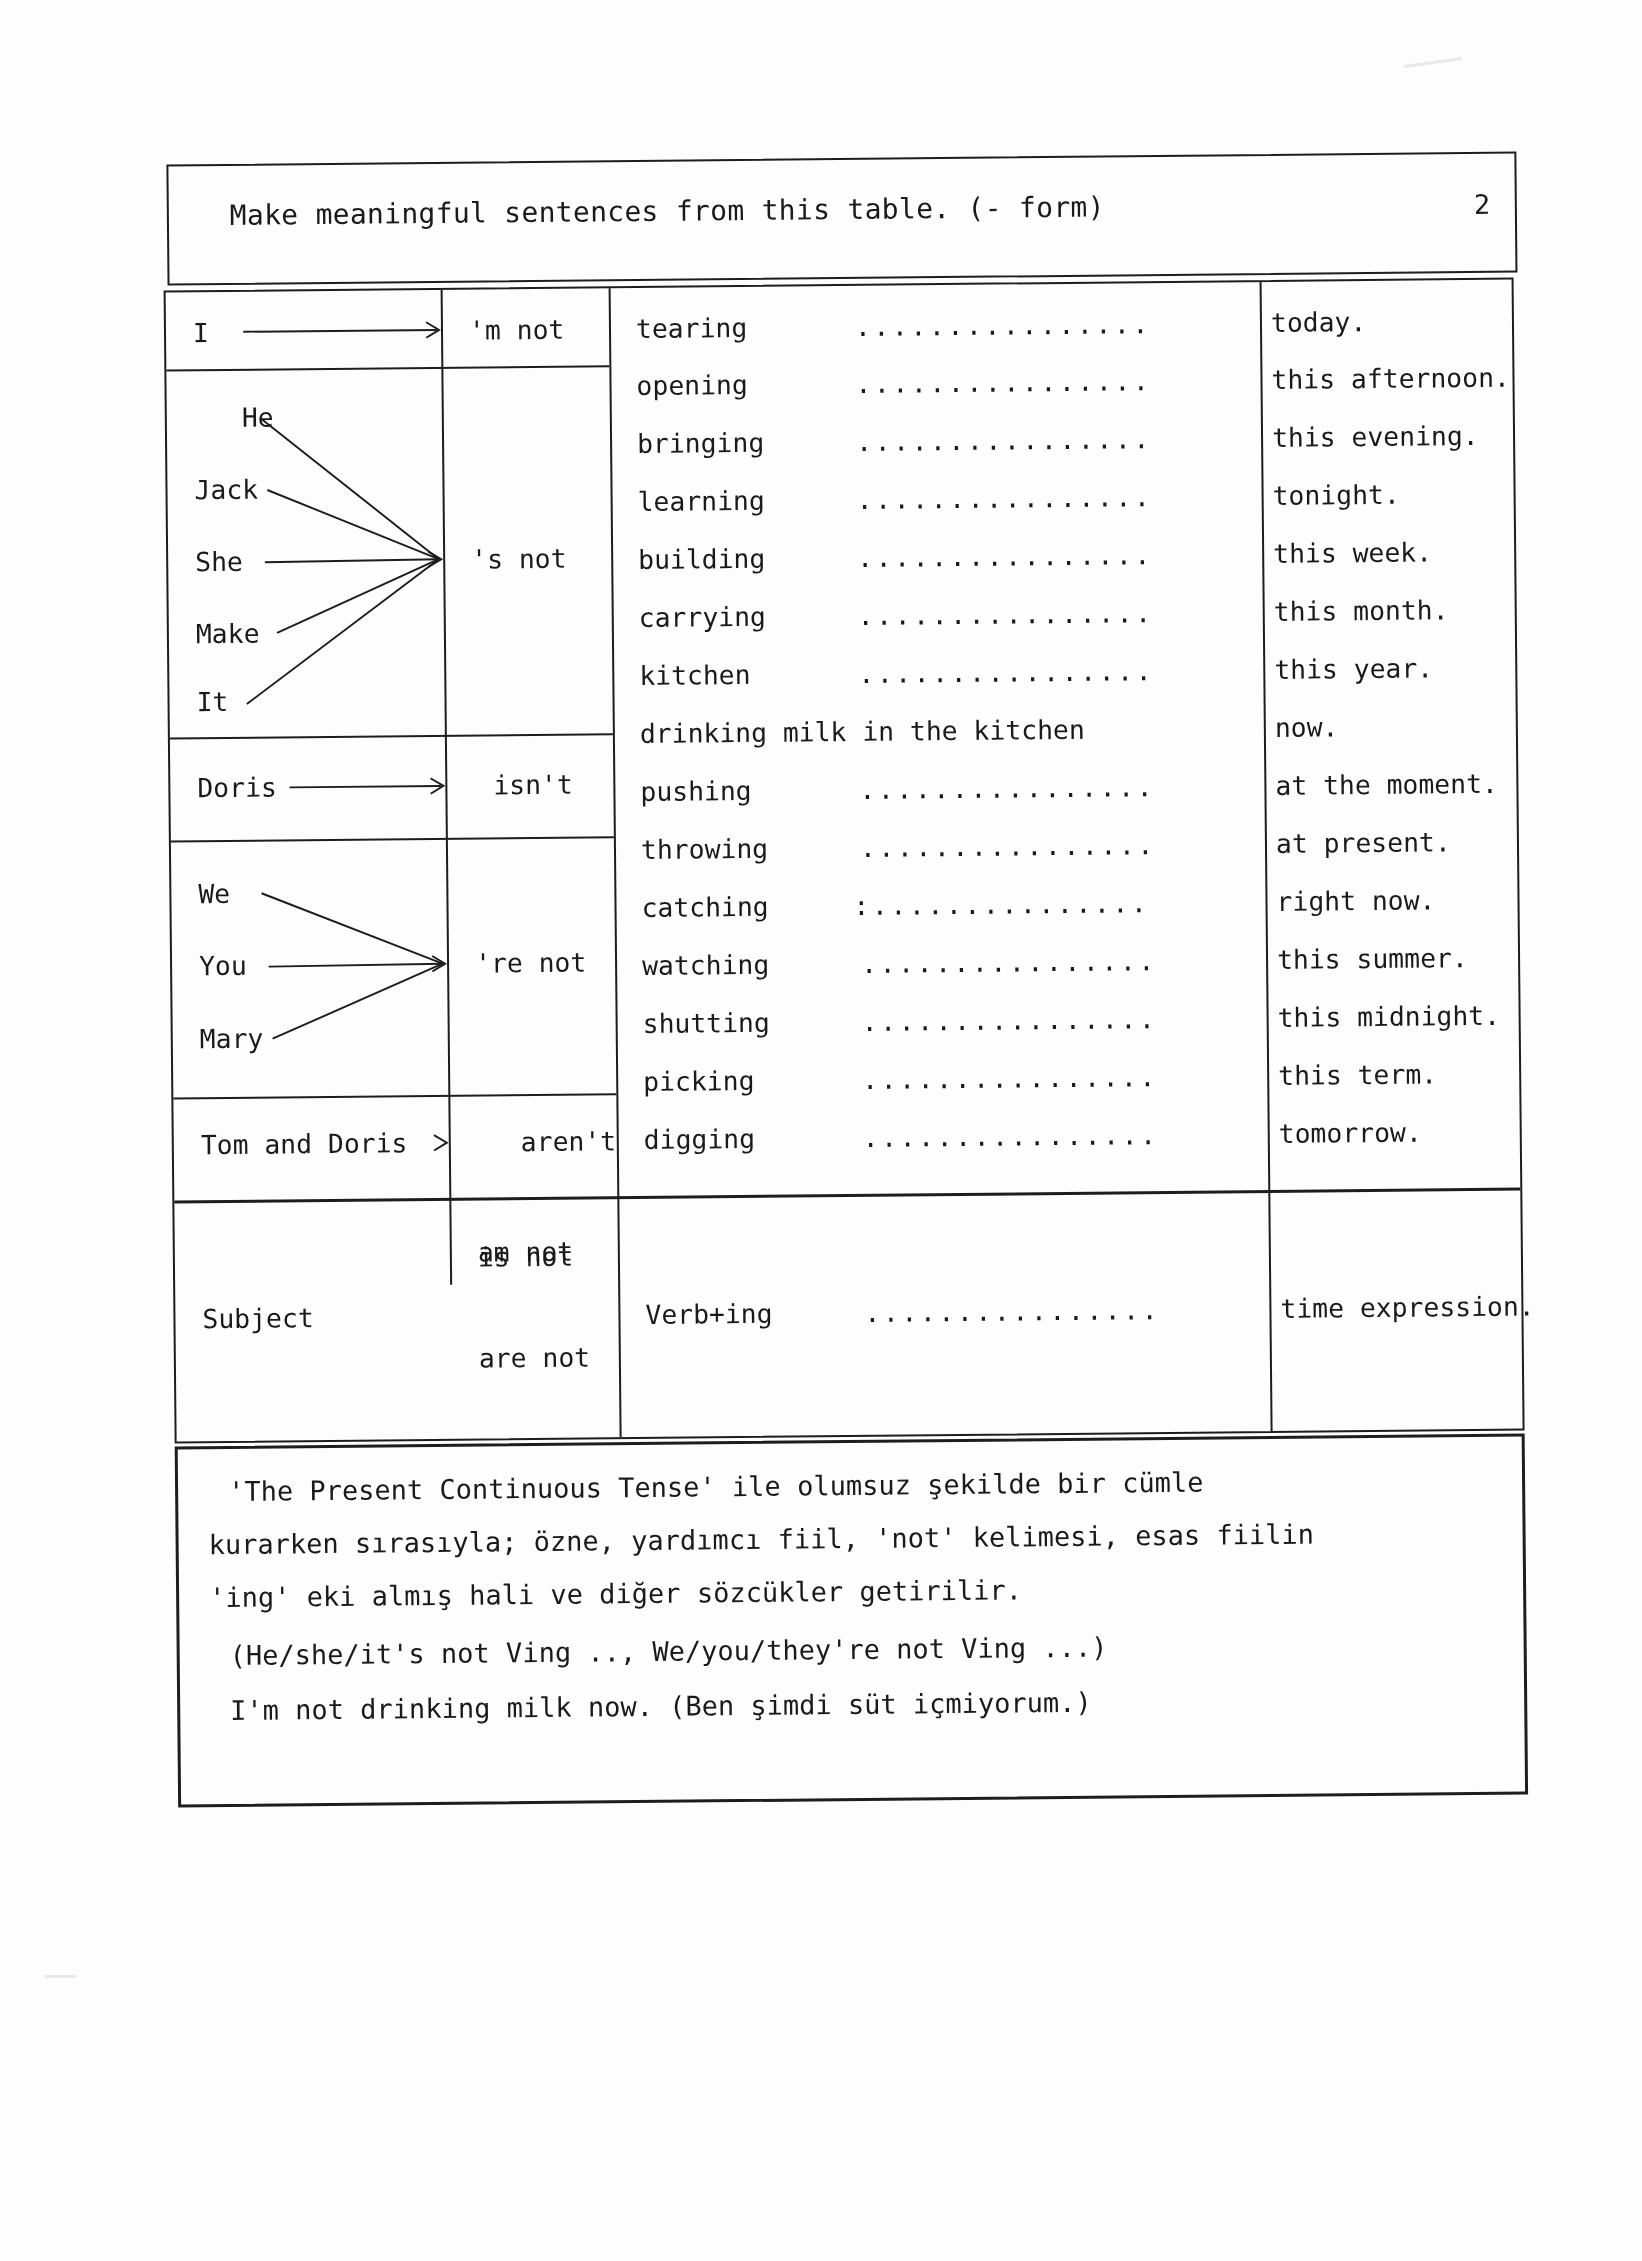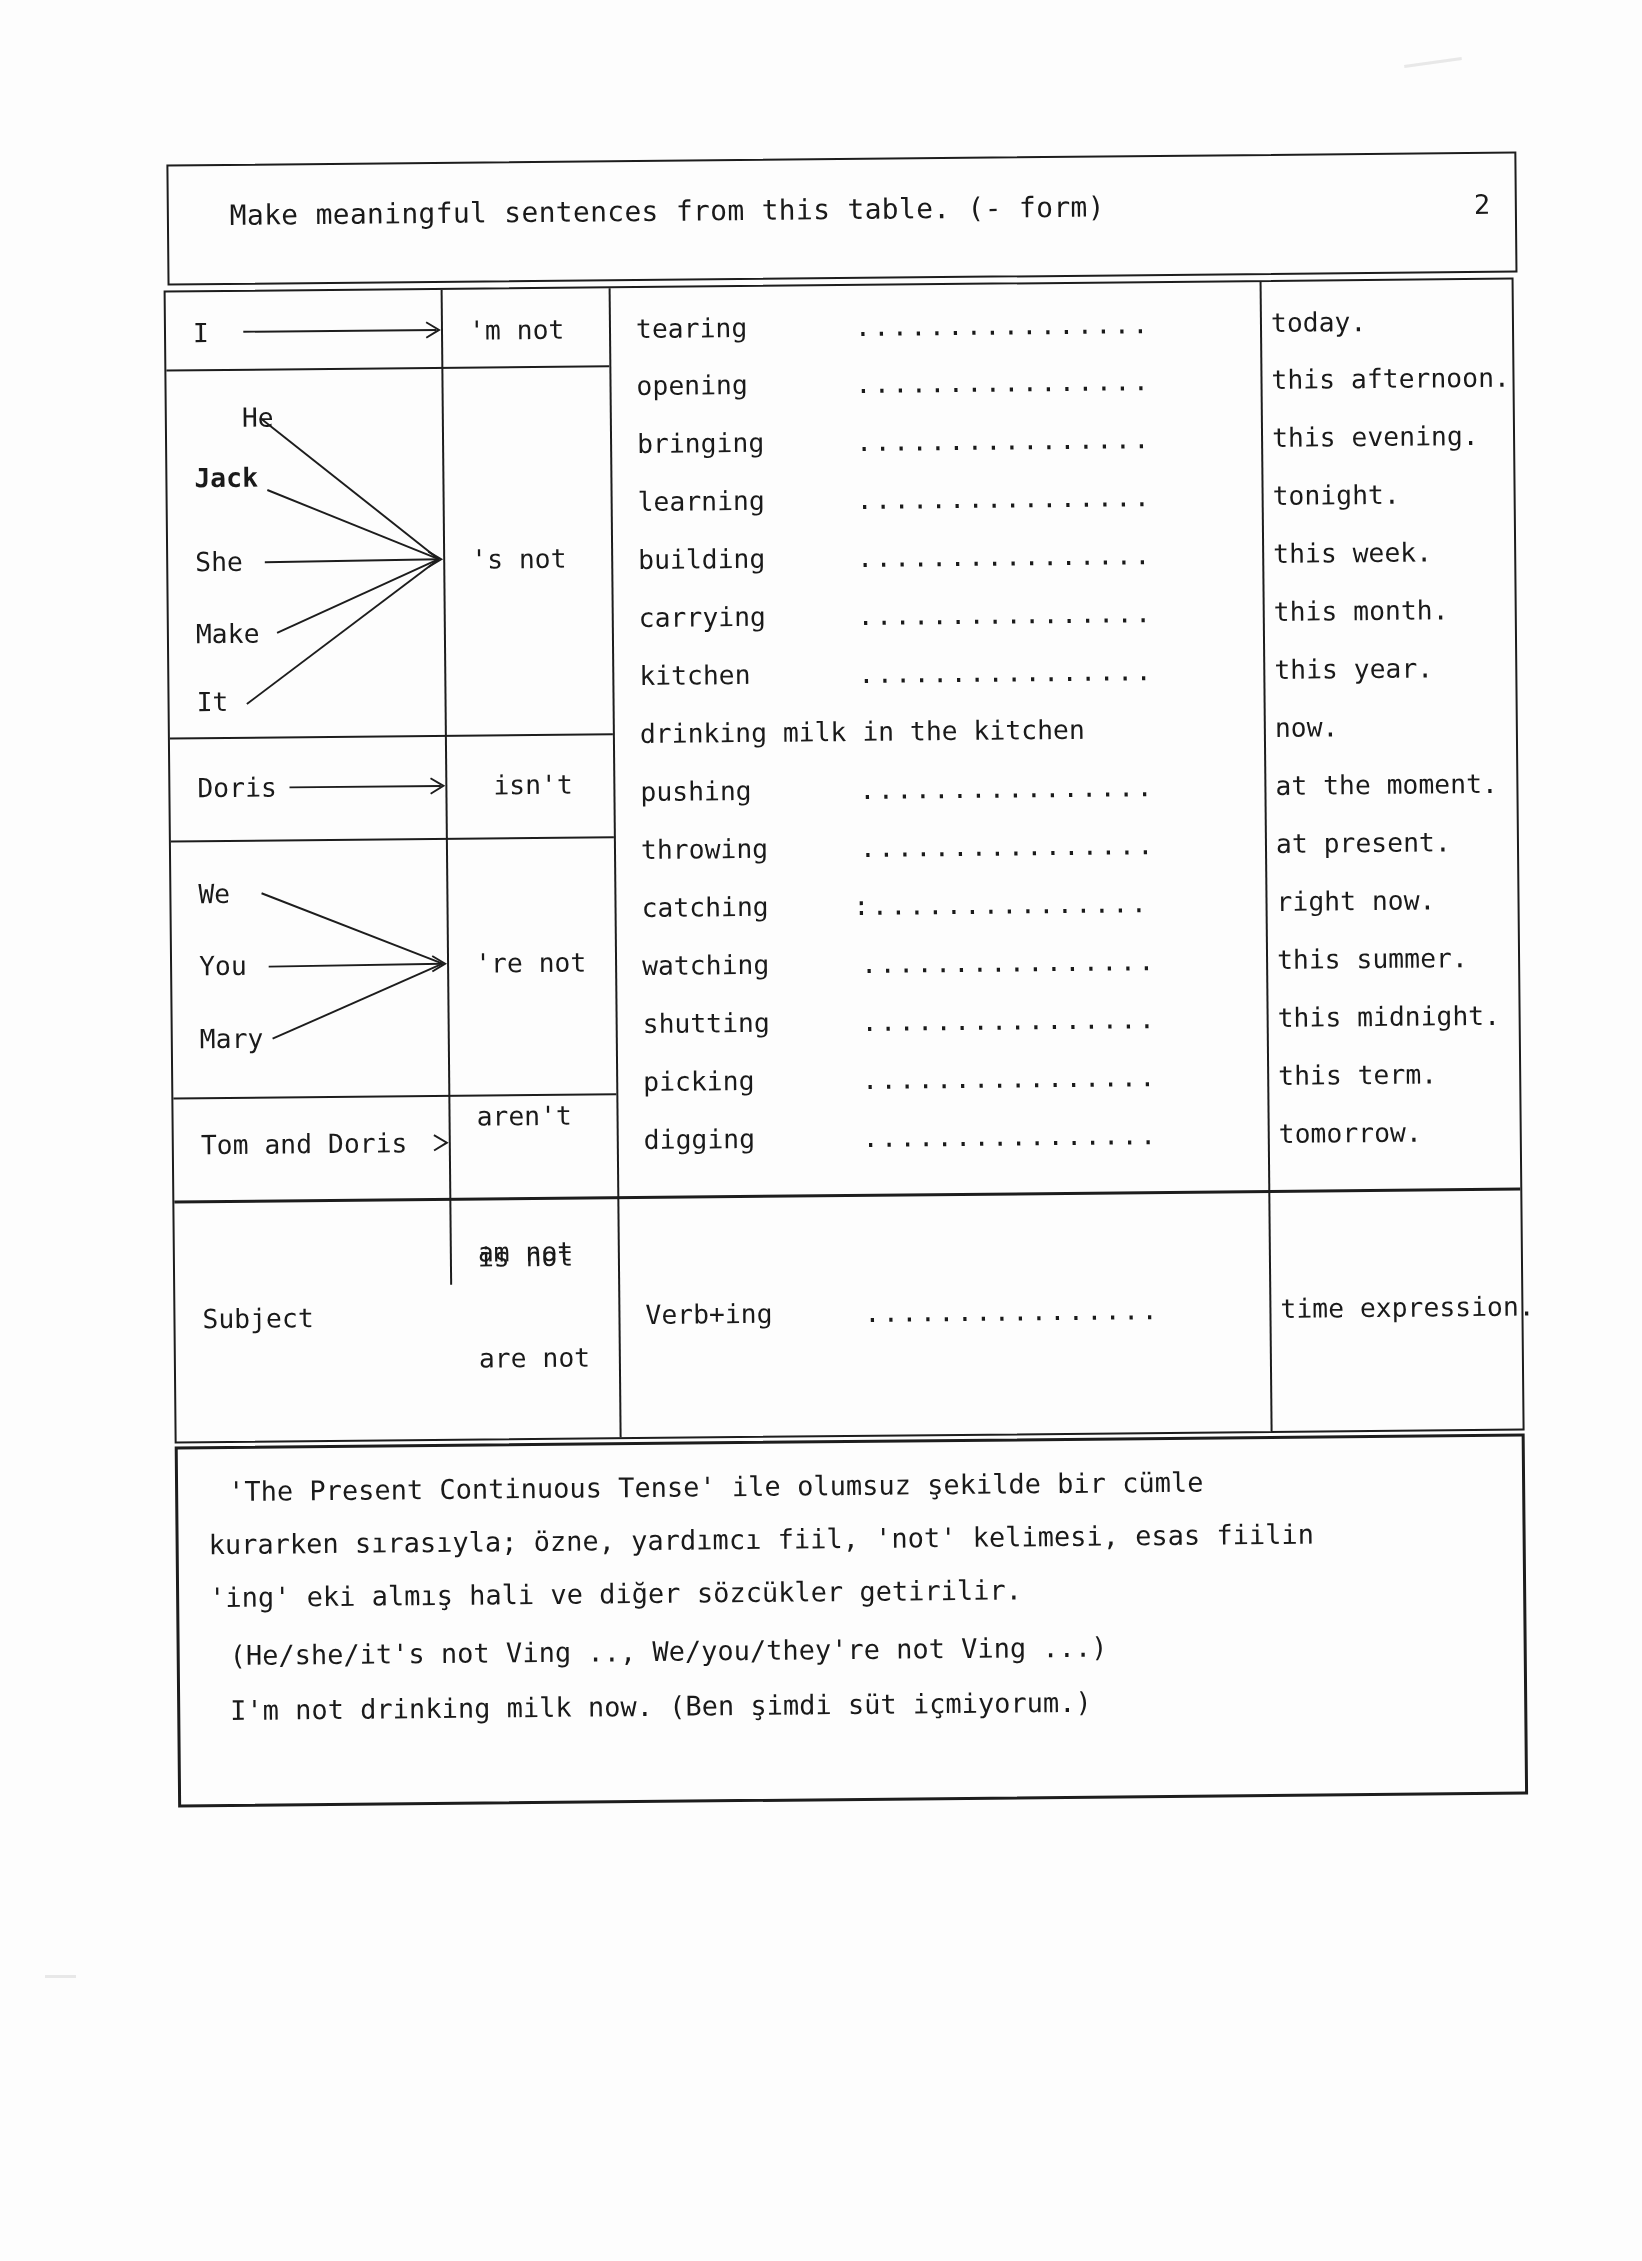--- a/index.html
+++ b/index.html
@@ -157,38 +157,38 @@
 
       <div class="hline" style="top:77px;width:443px;"></div>
       <div class="hline" style="top:445px;width:443px;"></div>
       <div class="hline" style="top:548px;width:443px;"></div>
       <div class="hline" style="top:805px;width:443px;"></div>
       <div class="hline" style="top:908px;width:1346px;height:3.2px;"></div>
 
       <div class="cell-text subj" style="top:24.5px;">I</div>
 
       <div class="cell-text subj" style="top:110px;margin-left:48px;">He</div>
-      <div class="cell-text subj" style="top:170px;font-weight:bold;">Jack</div>
+      <div class="cell-text subj" style="top:182px;">Jack</div>
       <div class="cell-text subj" style="top:254px;">She</div>
       <div class="cell-text subj" style="top:326px;">Make</div>
       <div class="cell-text subj" style="top:394px;">It</div>
 
       <div class="cell-text subj" style="top:480px;">Doris</div>
 
       <div class="cell-text subj" style="top:586px;">We</div>
       <div class="cell-text subj" style="top:658px;">You</div>
       <div class="cell-text subj" style="top:731px;">Mary</div>
 
       <div class="cell-text subj" style="top:837px;">Tom and Doris</div>
 
       <div class="cell-text aux" style="top:24.5px;">'m not</div>
       <div class="cell-text aux" style="top:254px;">'s not</div>
       <div class="cell-text aux" style="top:480px;margin-left:20px;">isn't</div>
       <div class="cell-text aux" style="top:658px;">'re not</div>
-      <div class="cell-text aux" style="top:811px;">aren't</div>
+      <div class="cell-text aux" style="top:837px;margin-left:44px;">aren't</div>
 
       <div class="cell-text verb" style="top:24.5px;">tearing</div>
       <div class="cell-text dots" style="top:24.5px;">................</div>
       <div class="cell-text time" style="top:24.5px;">today.</div>
 
       <div class="cell-text verb" style="top:82px;">opening</div>
       <div class="cell-text dots" style="top:82px;">................</div>
       <div class="cell-text time" style="top:82px;">this afternoon.</div>
 
       <div class="cell-text verb" style="top:140px;">bringing</div>

